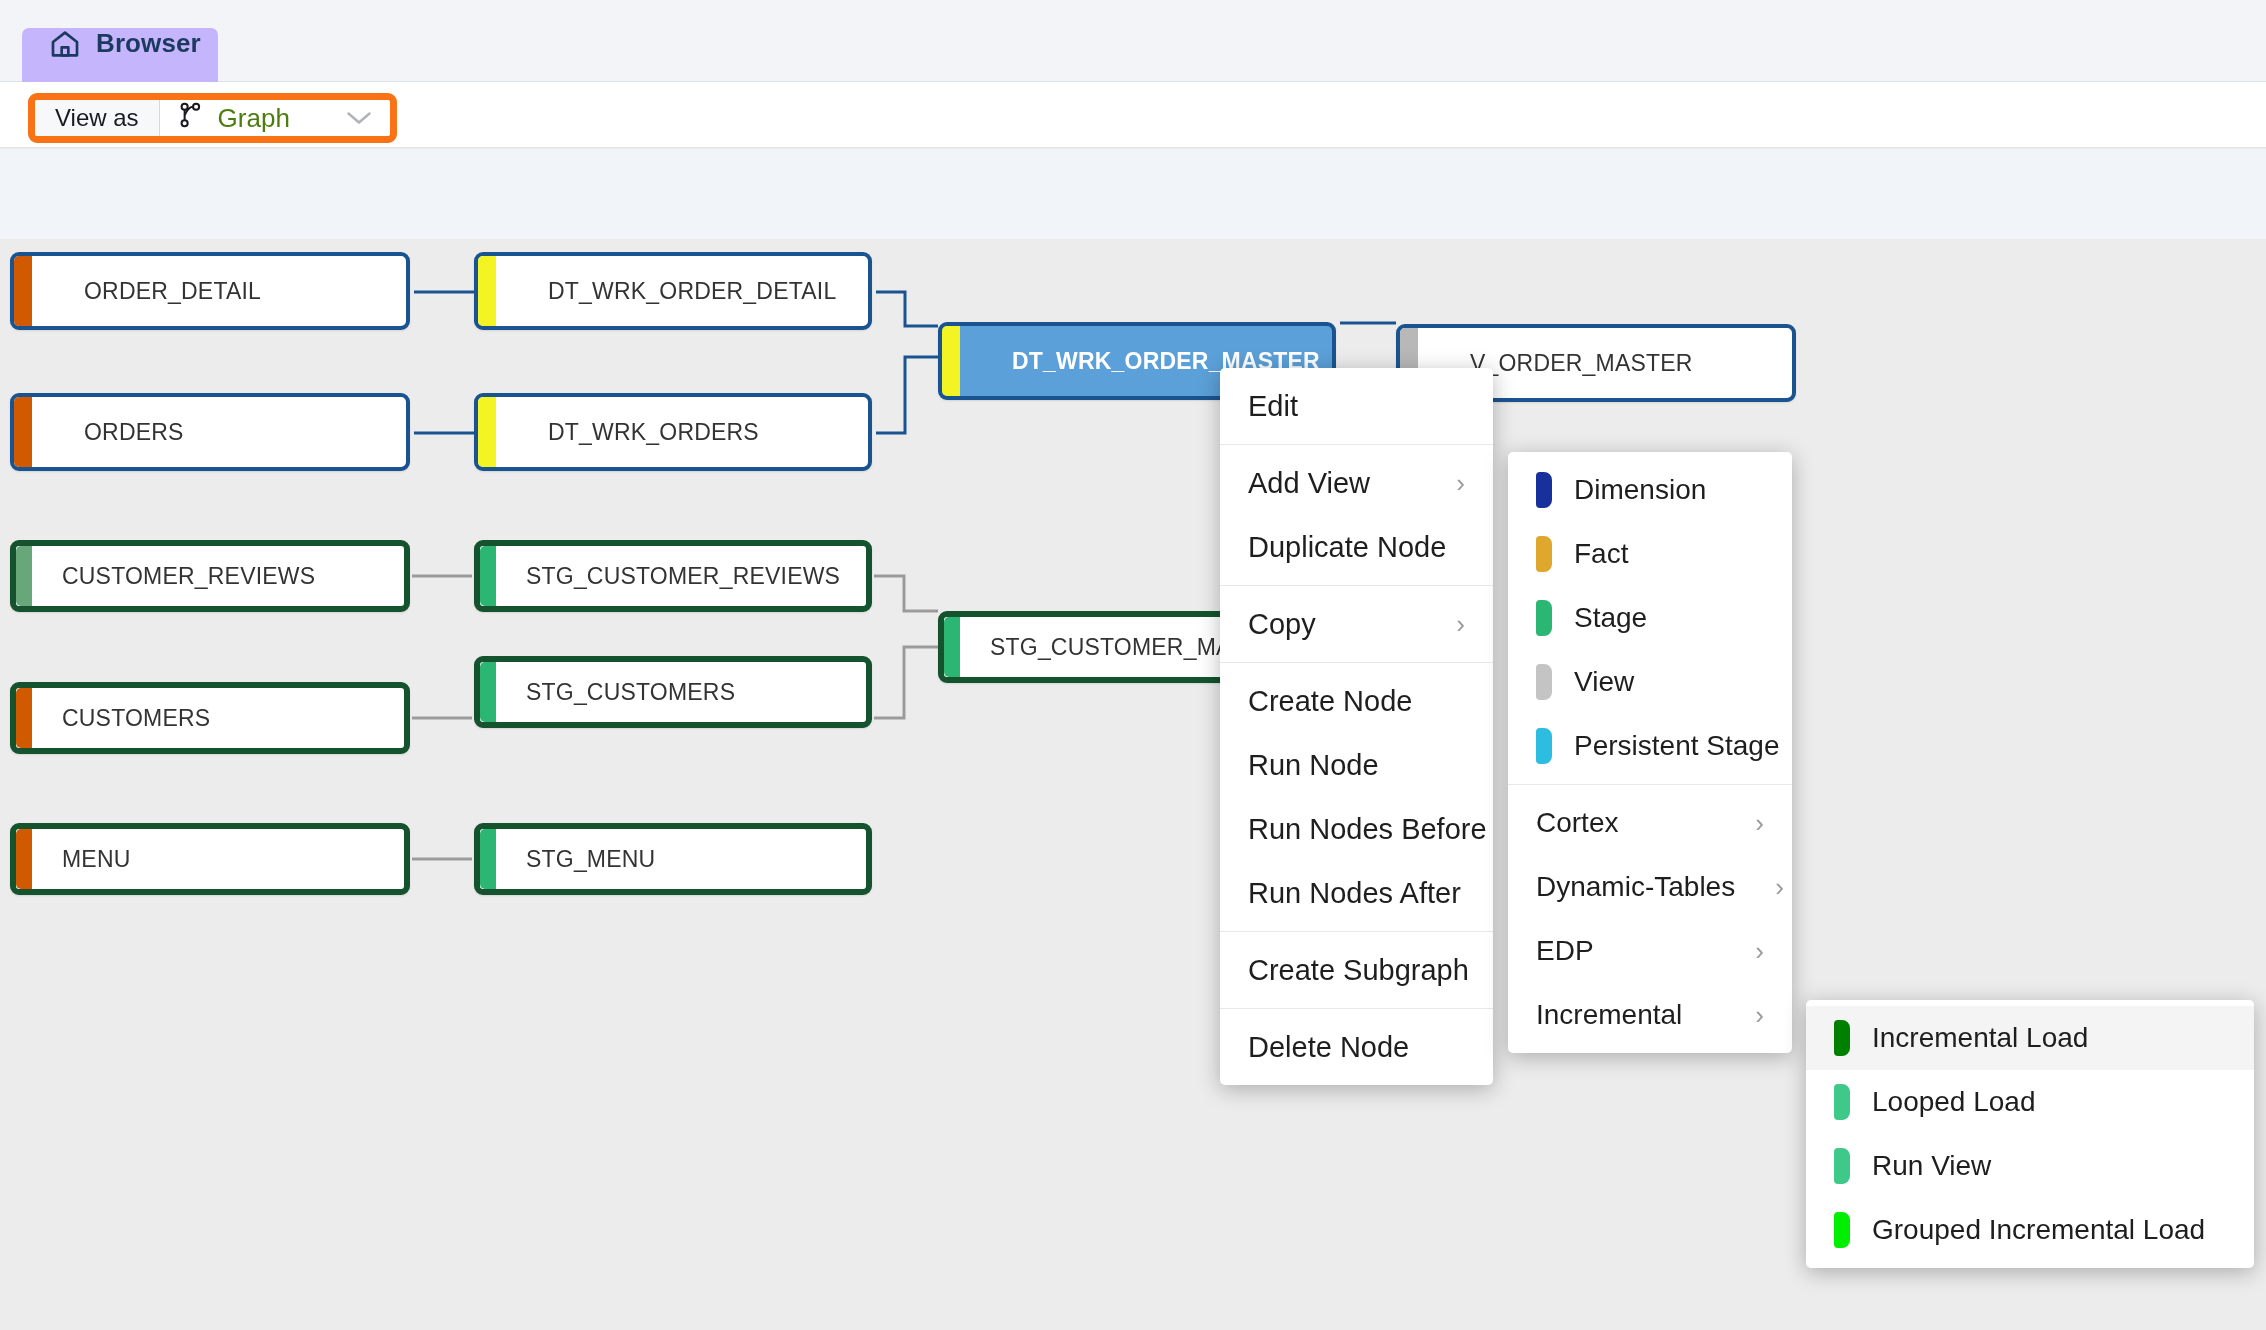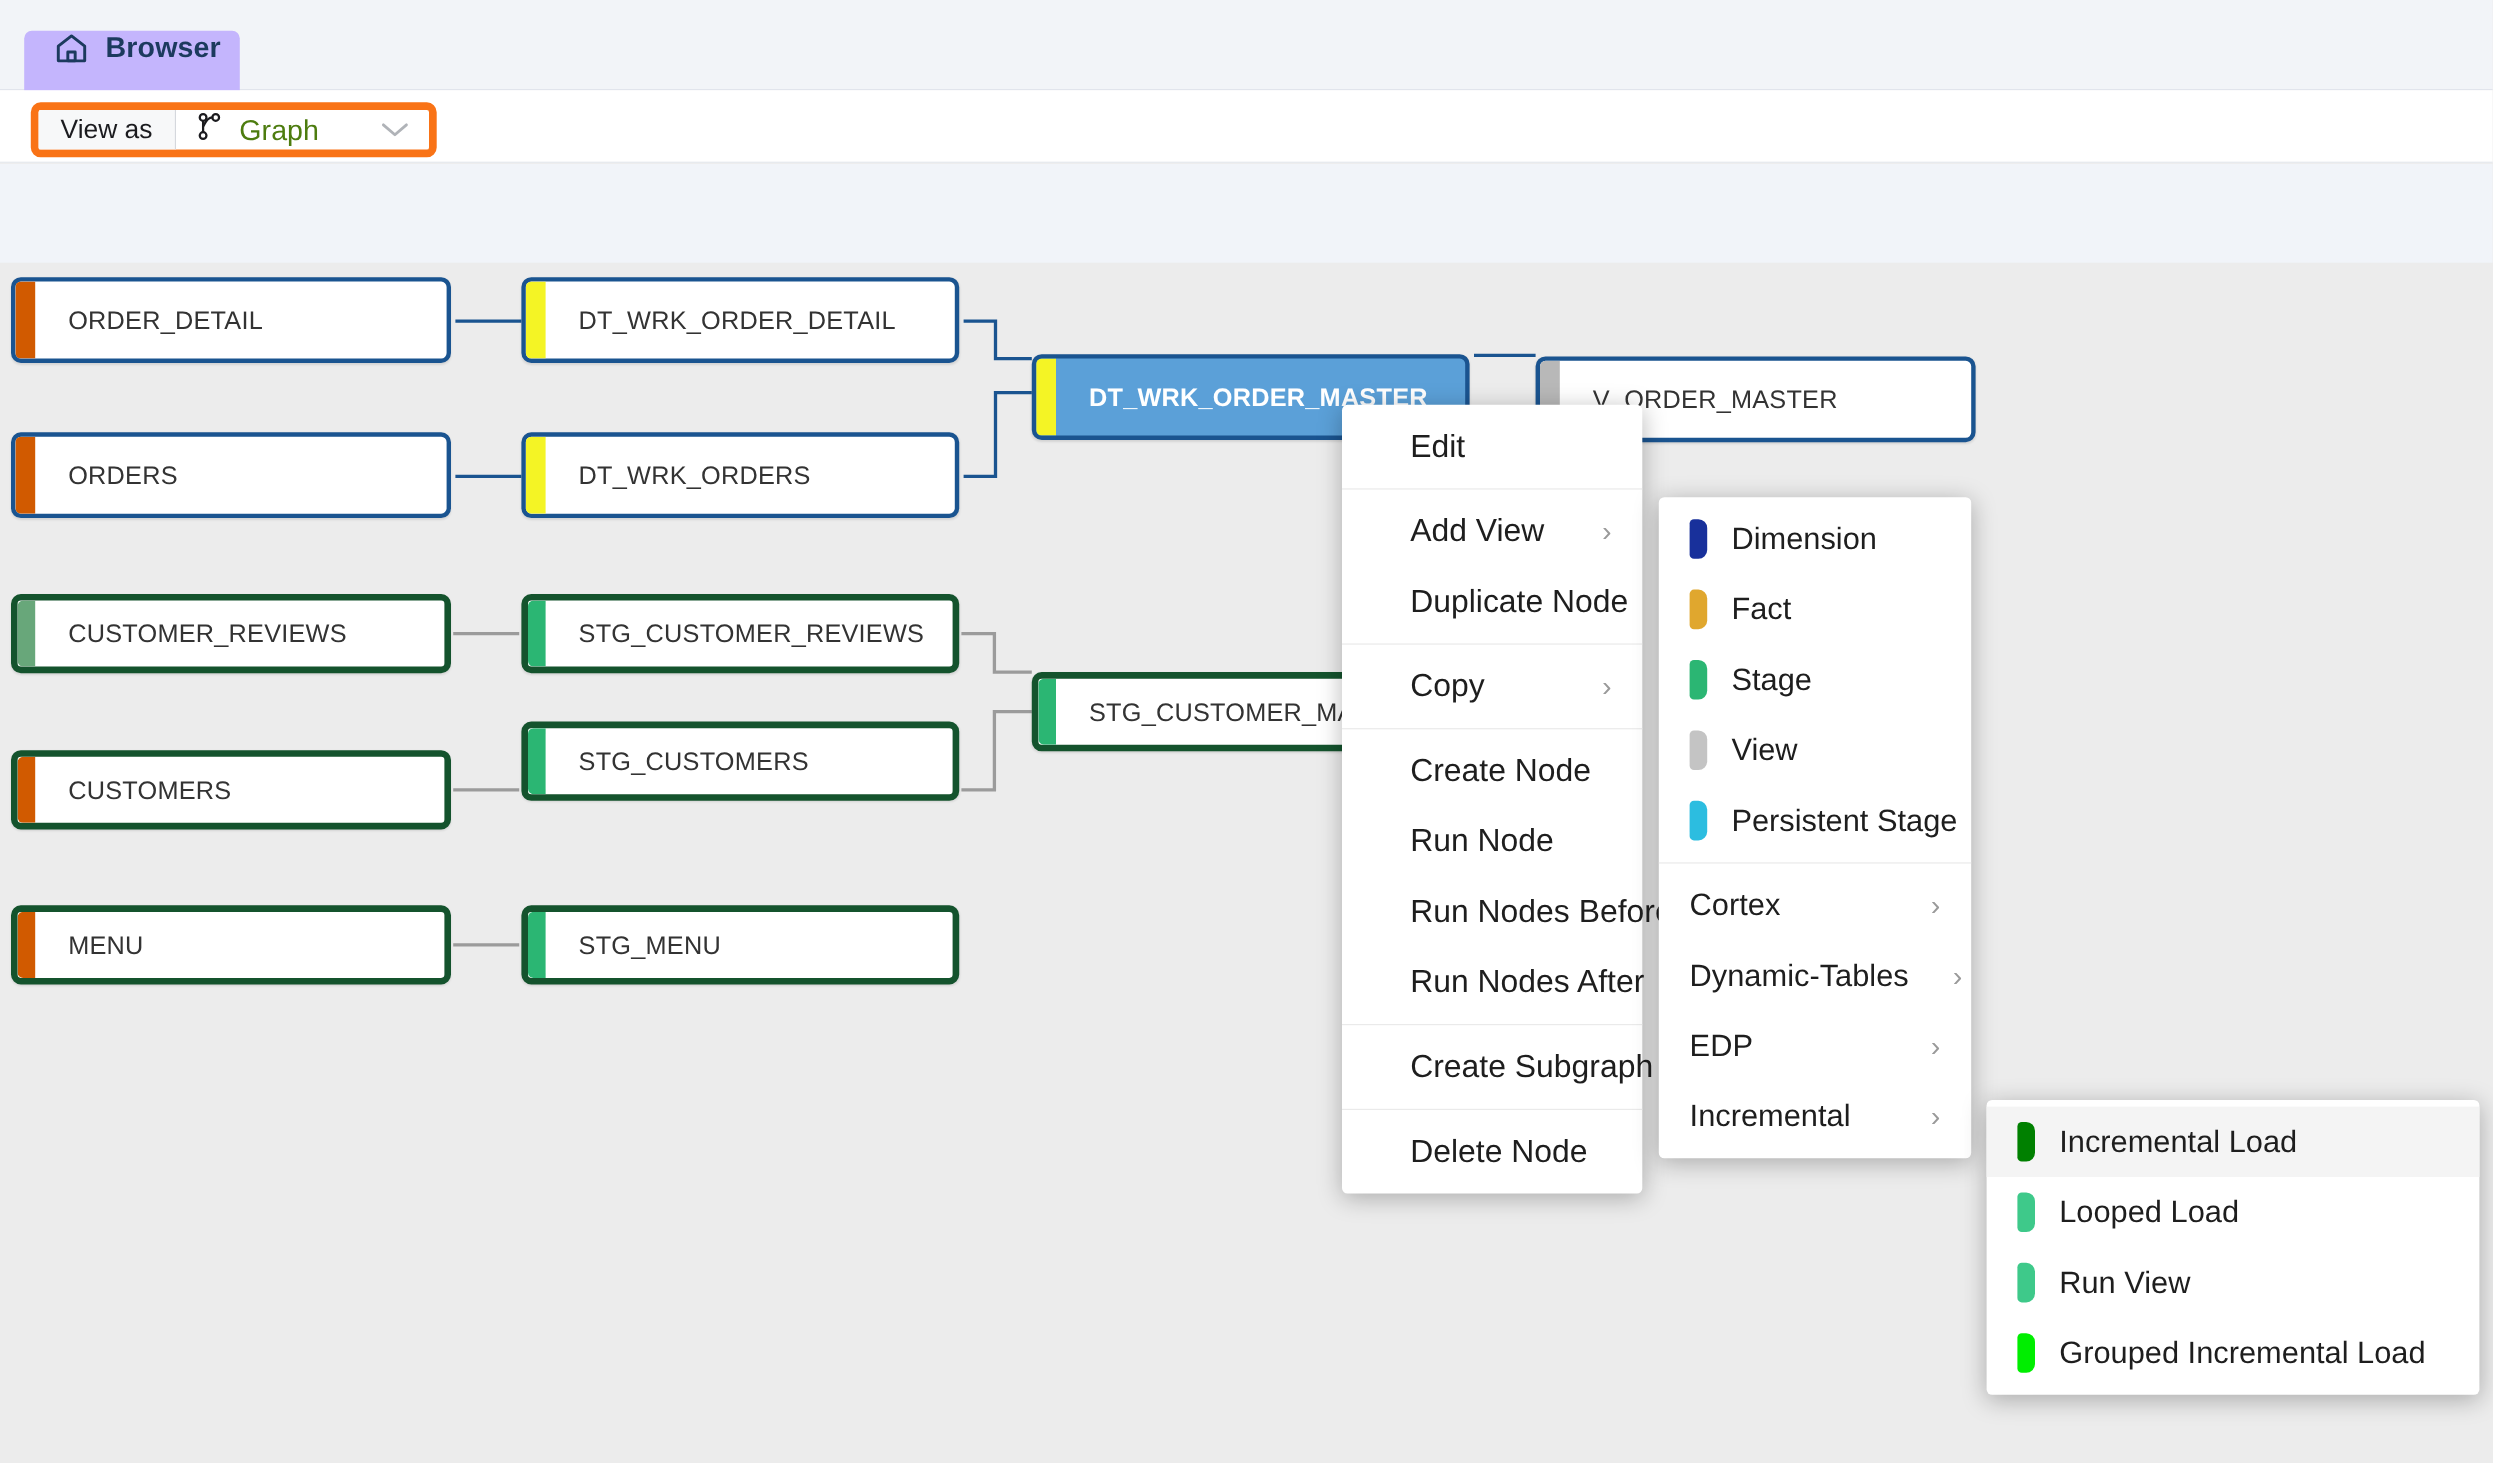--- a/index.html
+++ b/index.html
@@ -77,21 +77,21 @@
   .node.plain   { border: 6px solid #14532d; }
   .node .bar {
     position: absolute; left: 0; top: 0; bottom: 0; width: 16px;
     border-radius: 5px 0 0 5px;
   }
   .node.active .bar { width: 18px; border-radius: 3px 0 0 3px; }
   .node .nm {
     font-size: 23px; color: #333333; white-space: nowrap;
     padding-left: 46px; letter-spacing: .2px;
   }
-  .node.active .nm { padding-left: 48px; }
+  .node.active .nm { padding-left: 70px; }
   .node.selected { background: #5ba0d8; border-color: #1a5490; }
   .node.selected .nm { color: #ffffff; font-weight: 600; }
 
   
   .edges { position: absolute; left: 0; top: 0; width: 2266px; height: 1091px; }
 
   
   .menu {
     position: absolute;
     background: #ffffff;
@@ -106,21 +106,21 @@
   }
   .mi .arrow { margin-left: auto; padding-left: 40px; color: #9a9a9a; font-size: 26px; }
   .mi.hl { background: #f4f4f4; }
   .sep { height: 1px; background: #e8e8e8; margin: 6px 0; }
   .swatch {
     width: 16px; height: 36px; border-radius: 4px 8px 8px 4px;
     margin-right: 22px; flex: none;
   }
 
   #menu-main { left: 1220px; top: 368px; width: 273px; }
-  #menu-main .mi { font-size: 29px; margin-left: 34px; }
+  #menu-main .mi { font-size: 29px; }
   #menu-sub  { left: 1508px; top: 452px; width: 284px; }
   #menu-sub2 { left: 1806px; top: 1000px; width: 448px; }
   #menu-sub2 .mi { height: 64px; }
 </style>
 </head>
 <body>
 
 <div class="tabstrip">
   <div class="tab">
     <span class="home-icon">

